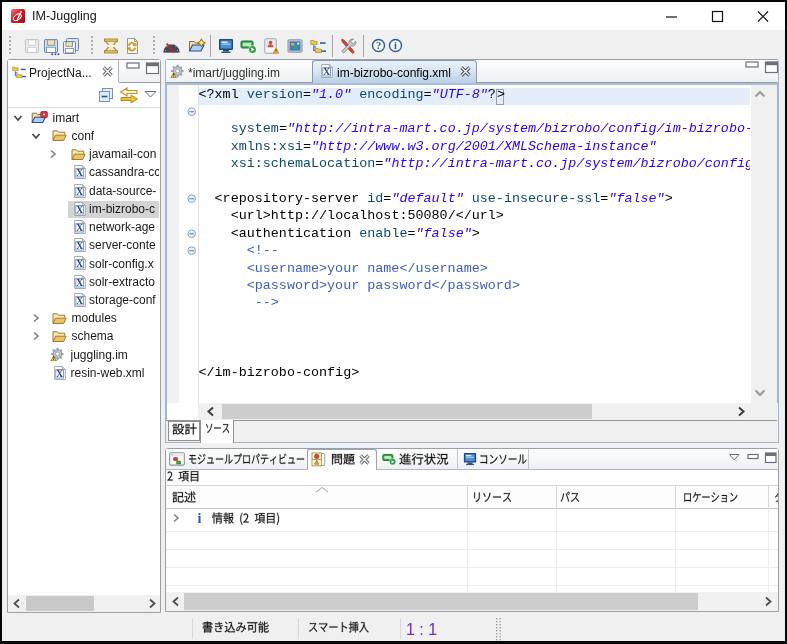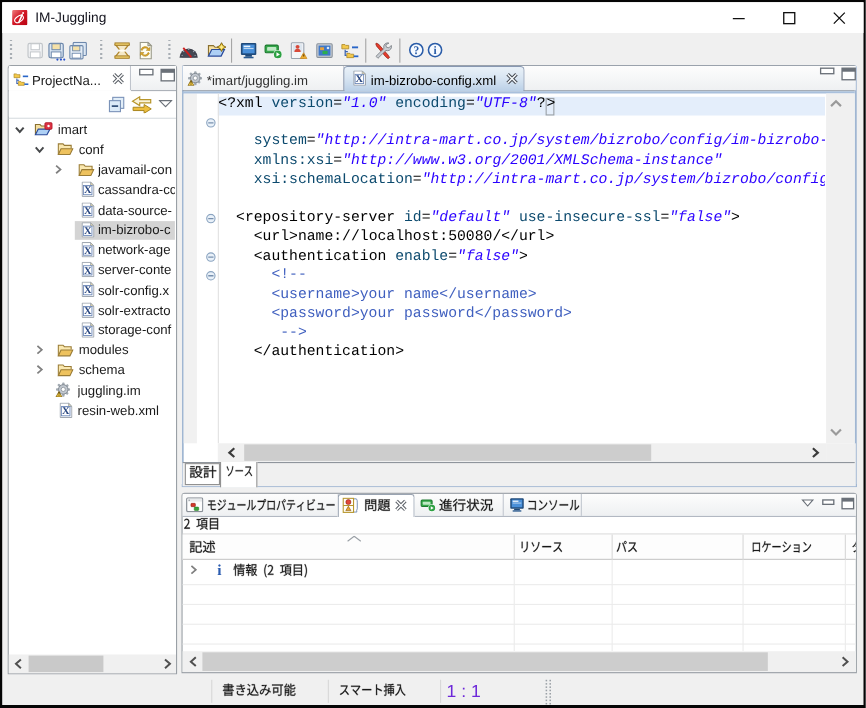--- a/index.html
+++ b/index.html
@@ -333,27 +333,27 @@
 </svg>
 <div class="abs" style="left:196px;top:85.7px;width:552px;height:17.4px;background:#e4eefb"></div>
 <div class="abs" style="left:195.7px;top:83px;width:1px;height:318px;background:#e2e2e2"></div>
 <div class="abs" style="left:196px;top:83px;width:552px;height:318px;overflow:hidden">
       <div class="abs" style="left:-196px;top:-83px;width:748px;height:401px">
         <div class="abs code" style="left:196.5px;top:83.60px"><span class="tg">&lt;?xml </span><span class="at">version</span><span style="color:#000">=</span><span class="av">"1.0"</span><span style="color:#000"> </span><span class="at">encoding</span><span style="color:#000">=</span><span class="av">"UTF-8"</span><span class="tg">?</span></div>
         <div class="abs code" style="left:196.5px;top:118.40px"><span style="color:#000">    </span><span class="at">system</span><span style="color:#000">=</span><span class="av">"http://intra-mart.co.jp/system/bizrobo/config/im-bizrobo-config"</span></div>
         <div class="abs code" style="left:196.5px;top:135.80px"><span style="color:#000">    </span><span class="at">xmlns:xsi</span><span style="color:#000">=</span><span class="av">"http://www.w3.org/2001/XMLSchema-instance"</span></div>
         <div class="abs code" style="left:196.5px;top:153.20px"><span style="color:#000">    </span><span class="at">xsi:schemaLocation</span><span style="color:#000">=</span><span class="av">"http://intra-mart.co.jp/system/bizrobo/config"</span></div>
         <div class="abs code" style="left:196.5px;top:188.00px"><span style="color:#000">  </span><span class="tg">&lt;repository-server </span><span class="at">id</span><span style="color:#000">=</span><span class="av">"default"</span><span style="color:#000"> </span><span class="at">use-insecure-ssl</span><span style="color:#000">=</span><span class="av">"false"</span><span class="tg">&gt;</span></div>
-        <div class="abs code" style="left:196.5px;top:205.40px"><span style="color:#000">    </span><span class="tg">&lt;url&gt;</span><span style="color:#000">name://localhost:50080/</span><span class="tg">&lt;/url&gt;</span></div>
+        <div class="abs code" style="left:196.5px;top:205.40px"><span style="color:#000">    </span><span class="tg">&lt;url&gt;</span><span style="color:#000">http://localhost:50080/</span><span class="tg">&lt;/url&gt;</span></div>
         <div class="abs code" style="left:196.5px;top:222.80px"><span style="color:#000">    </span><span class="tg">&lt;authentication </span><span class="at">enable</span><span style="color:#000">=</span><span class="av">"false"</span><span class="tg">&gt;</span></div>
         <div class="abs code" style="left:196.5px;top:240.20px"><span style="color:#000">      </span><span class="cm">&lt;!--</span></div>
         <div class="abs code" style="left:196.5px;top:257.60px"><span style="color:#000">      </span><span class="cm">&lt;username&gt;your name&lt;/username&gt;</span></div>
         <div class="abs code" style="left:196.5px;top:275.00px"><span style="color:#000">      </span><span class="cm">&lt;password&gt;your password&lt;/password&gt;</span></div>
         <div class="abs code" style="left:196.5px;top:292.40px"><span style="color:#000">       </span><span class="cm">--&gt;</span></div>
-        <div class="abs code" style="left:196.5px;top:309.80px"><span style="color:#000">    </span><span class="tg">&lt;/authentication&gt;</span></div>
+        <div class="abs code" style="left:196.5px;top:362.00px"><span class="tg">&lt;/im-bizrobo-config&gt;</span></div>
       </div>
     </div>
 <div class="abs" style="left:493.8px;top:86.6px;width:8.6px;height:16.4px;border:1px solid #9aa0a6"></div>
 <div class="abs code tg" style="left:494.9px;top:83.60px">&gt;</div>
 <svg class="abs" style="left:185.3px;top:104.9px" width="10" height="10">
       <circle cx="4.7" cy="4.7" r="3.8" fill="#e9f1f9" stroke="#8ba4c0"></circle>
       <line x1="2.3" y1="4.7" x2="7.1" y2="4.7" stroke="#7890ae" stroke-width="1.2"></line>
     </svg>
 <svg class="abs" style="left:185.3px;top:191.9px" width="10" height="10">
       <circle cx="4.7" cy="4.7" r="3.8" fill="#e9f1f9" stroke="#8ba4c0"></circle>

